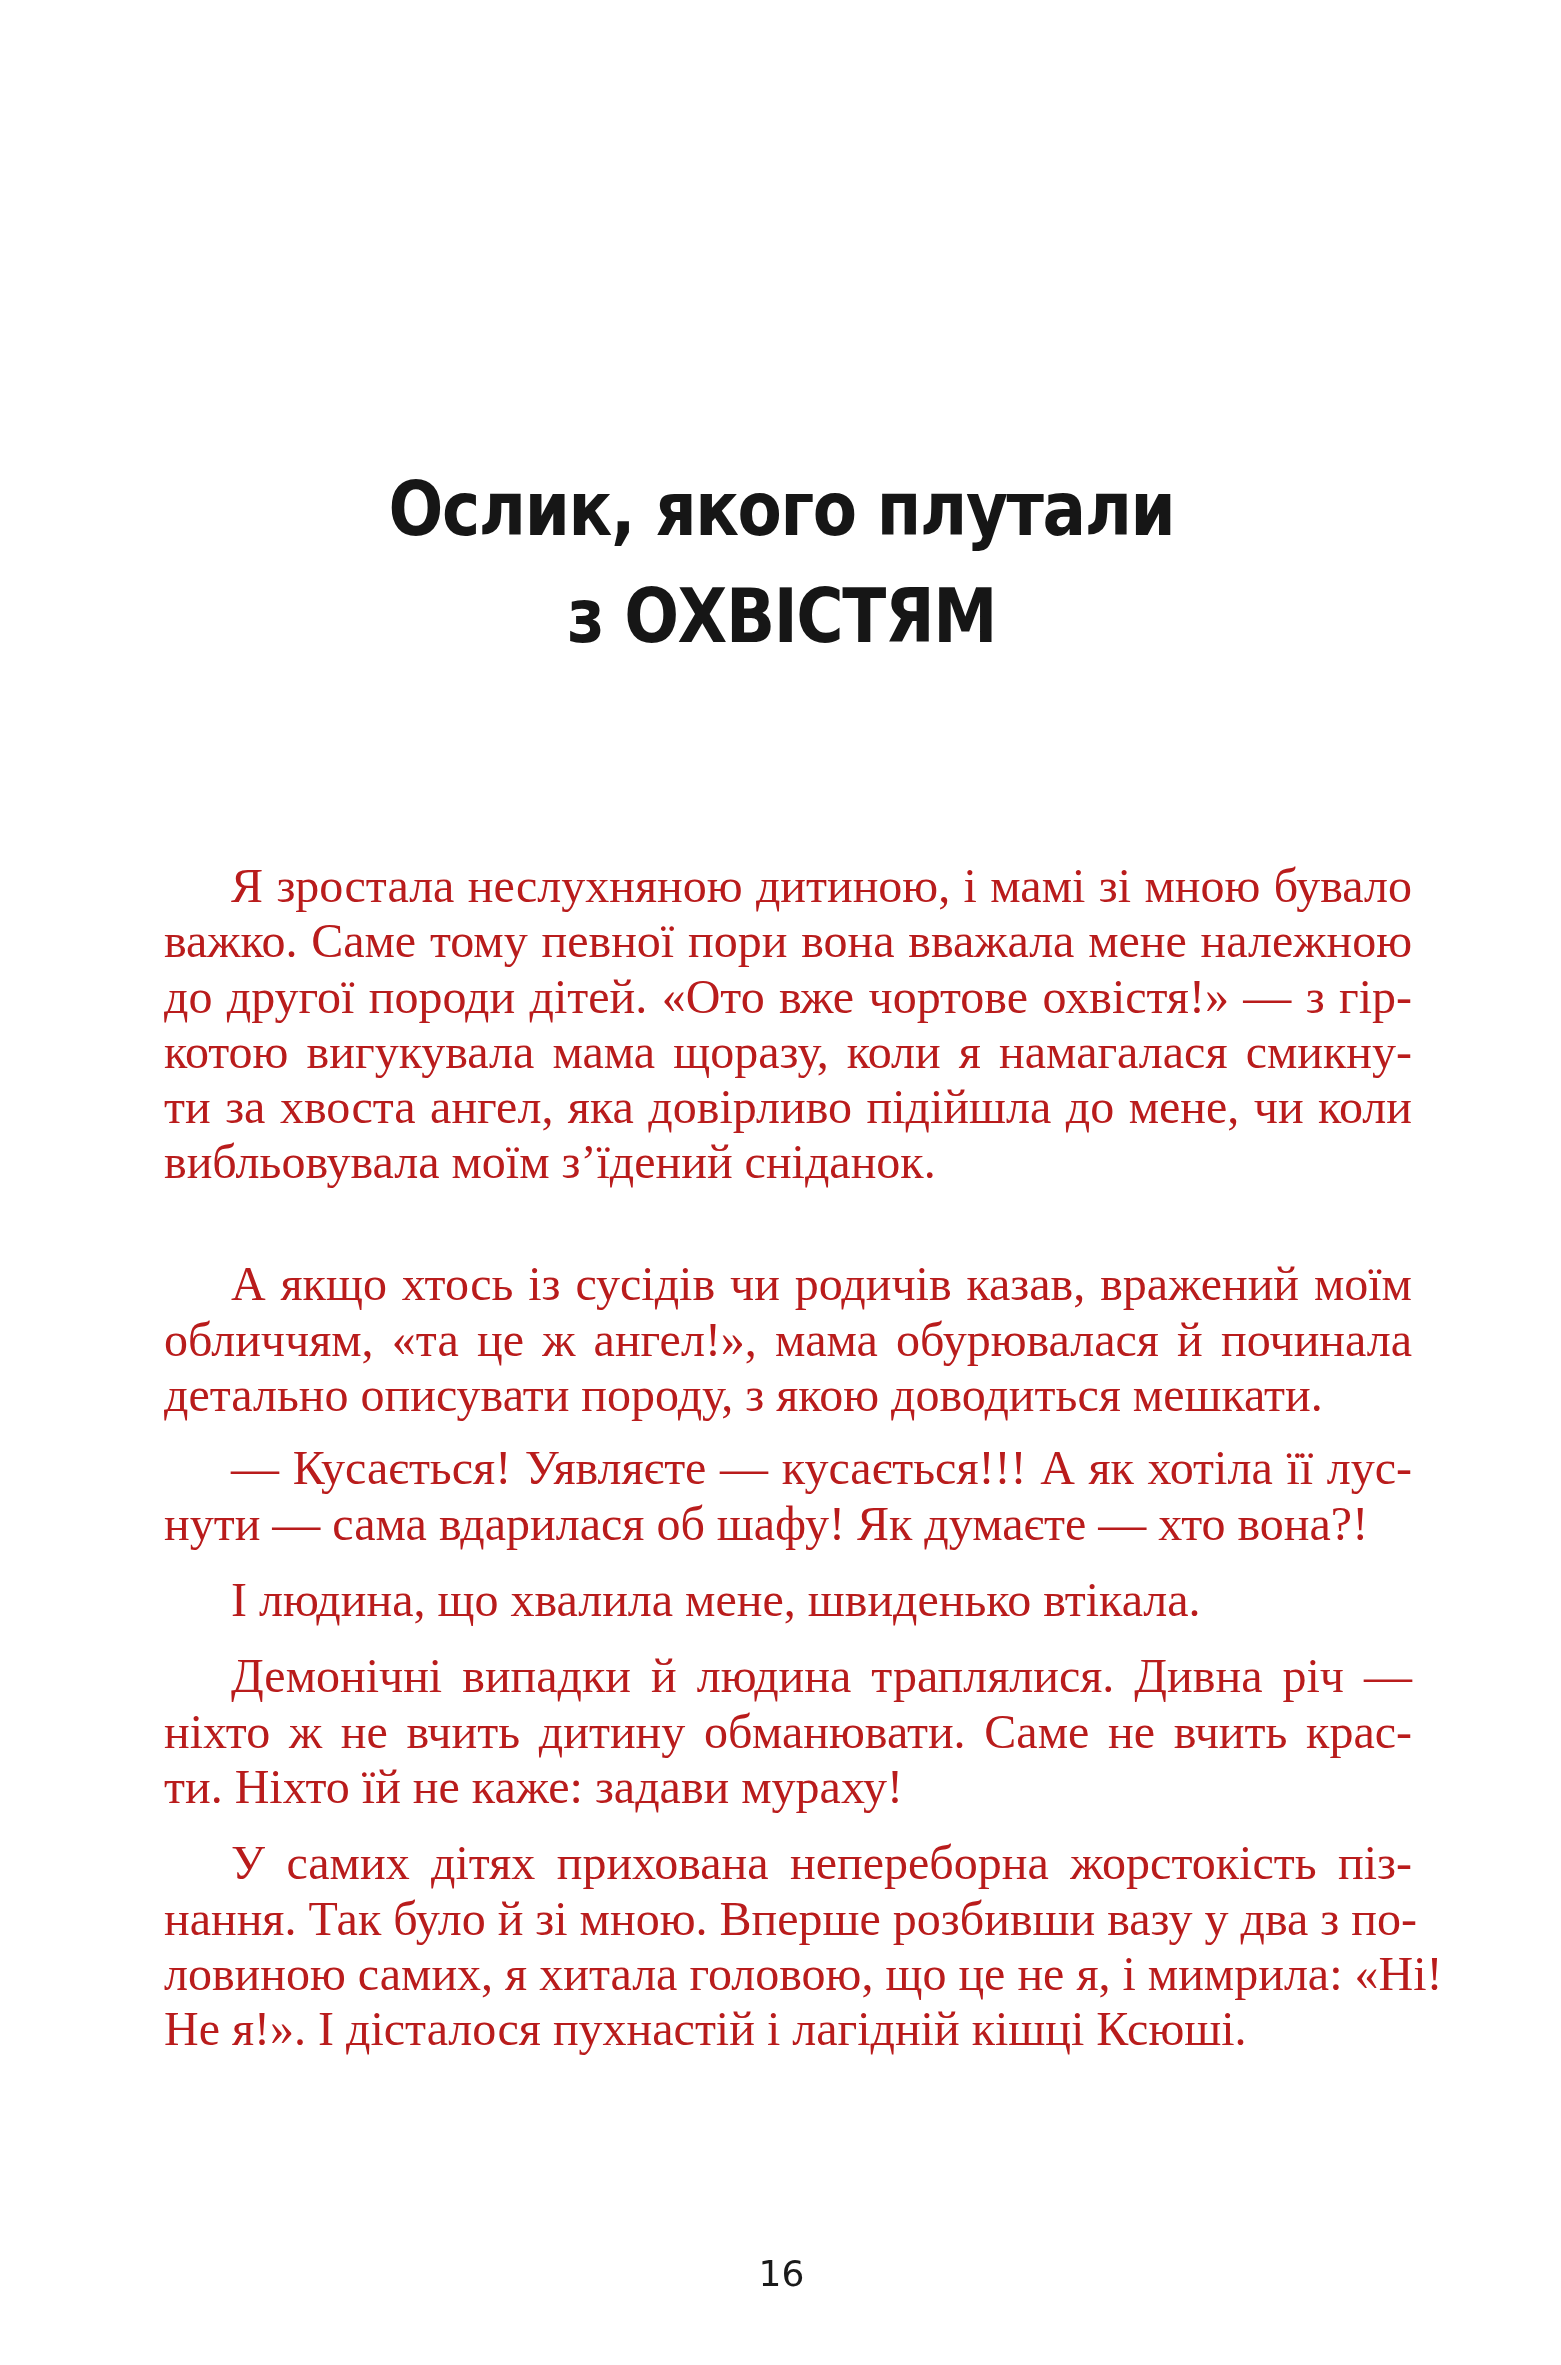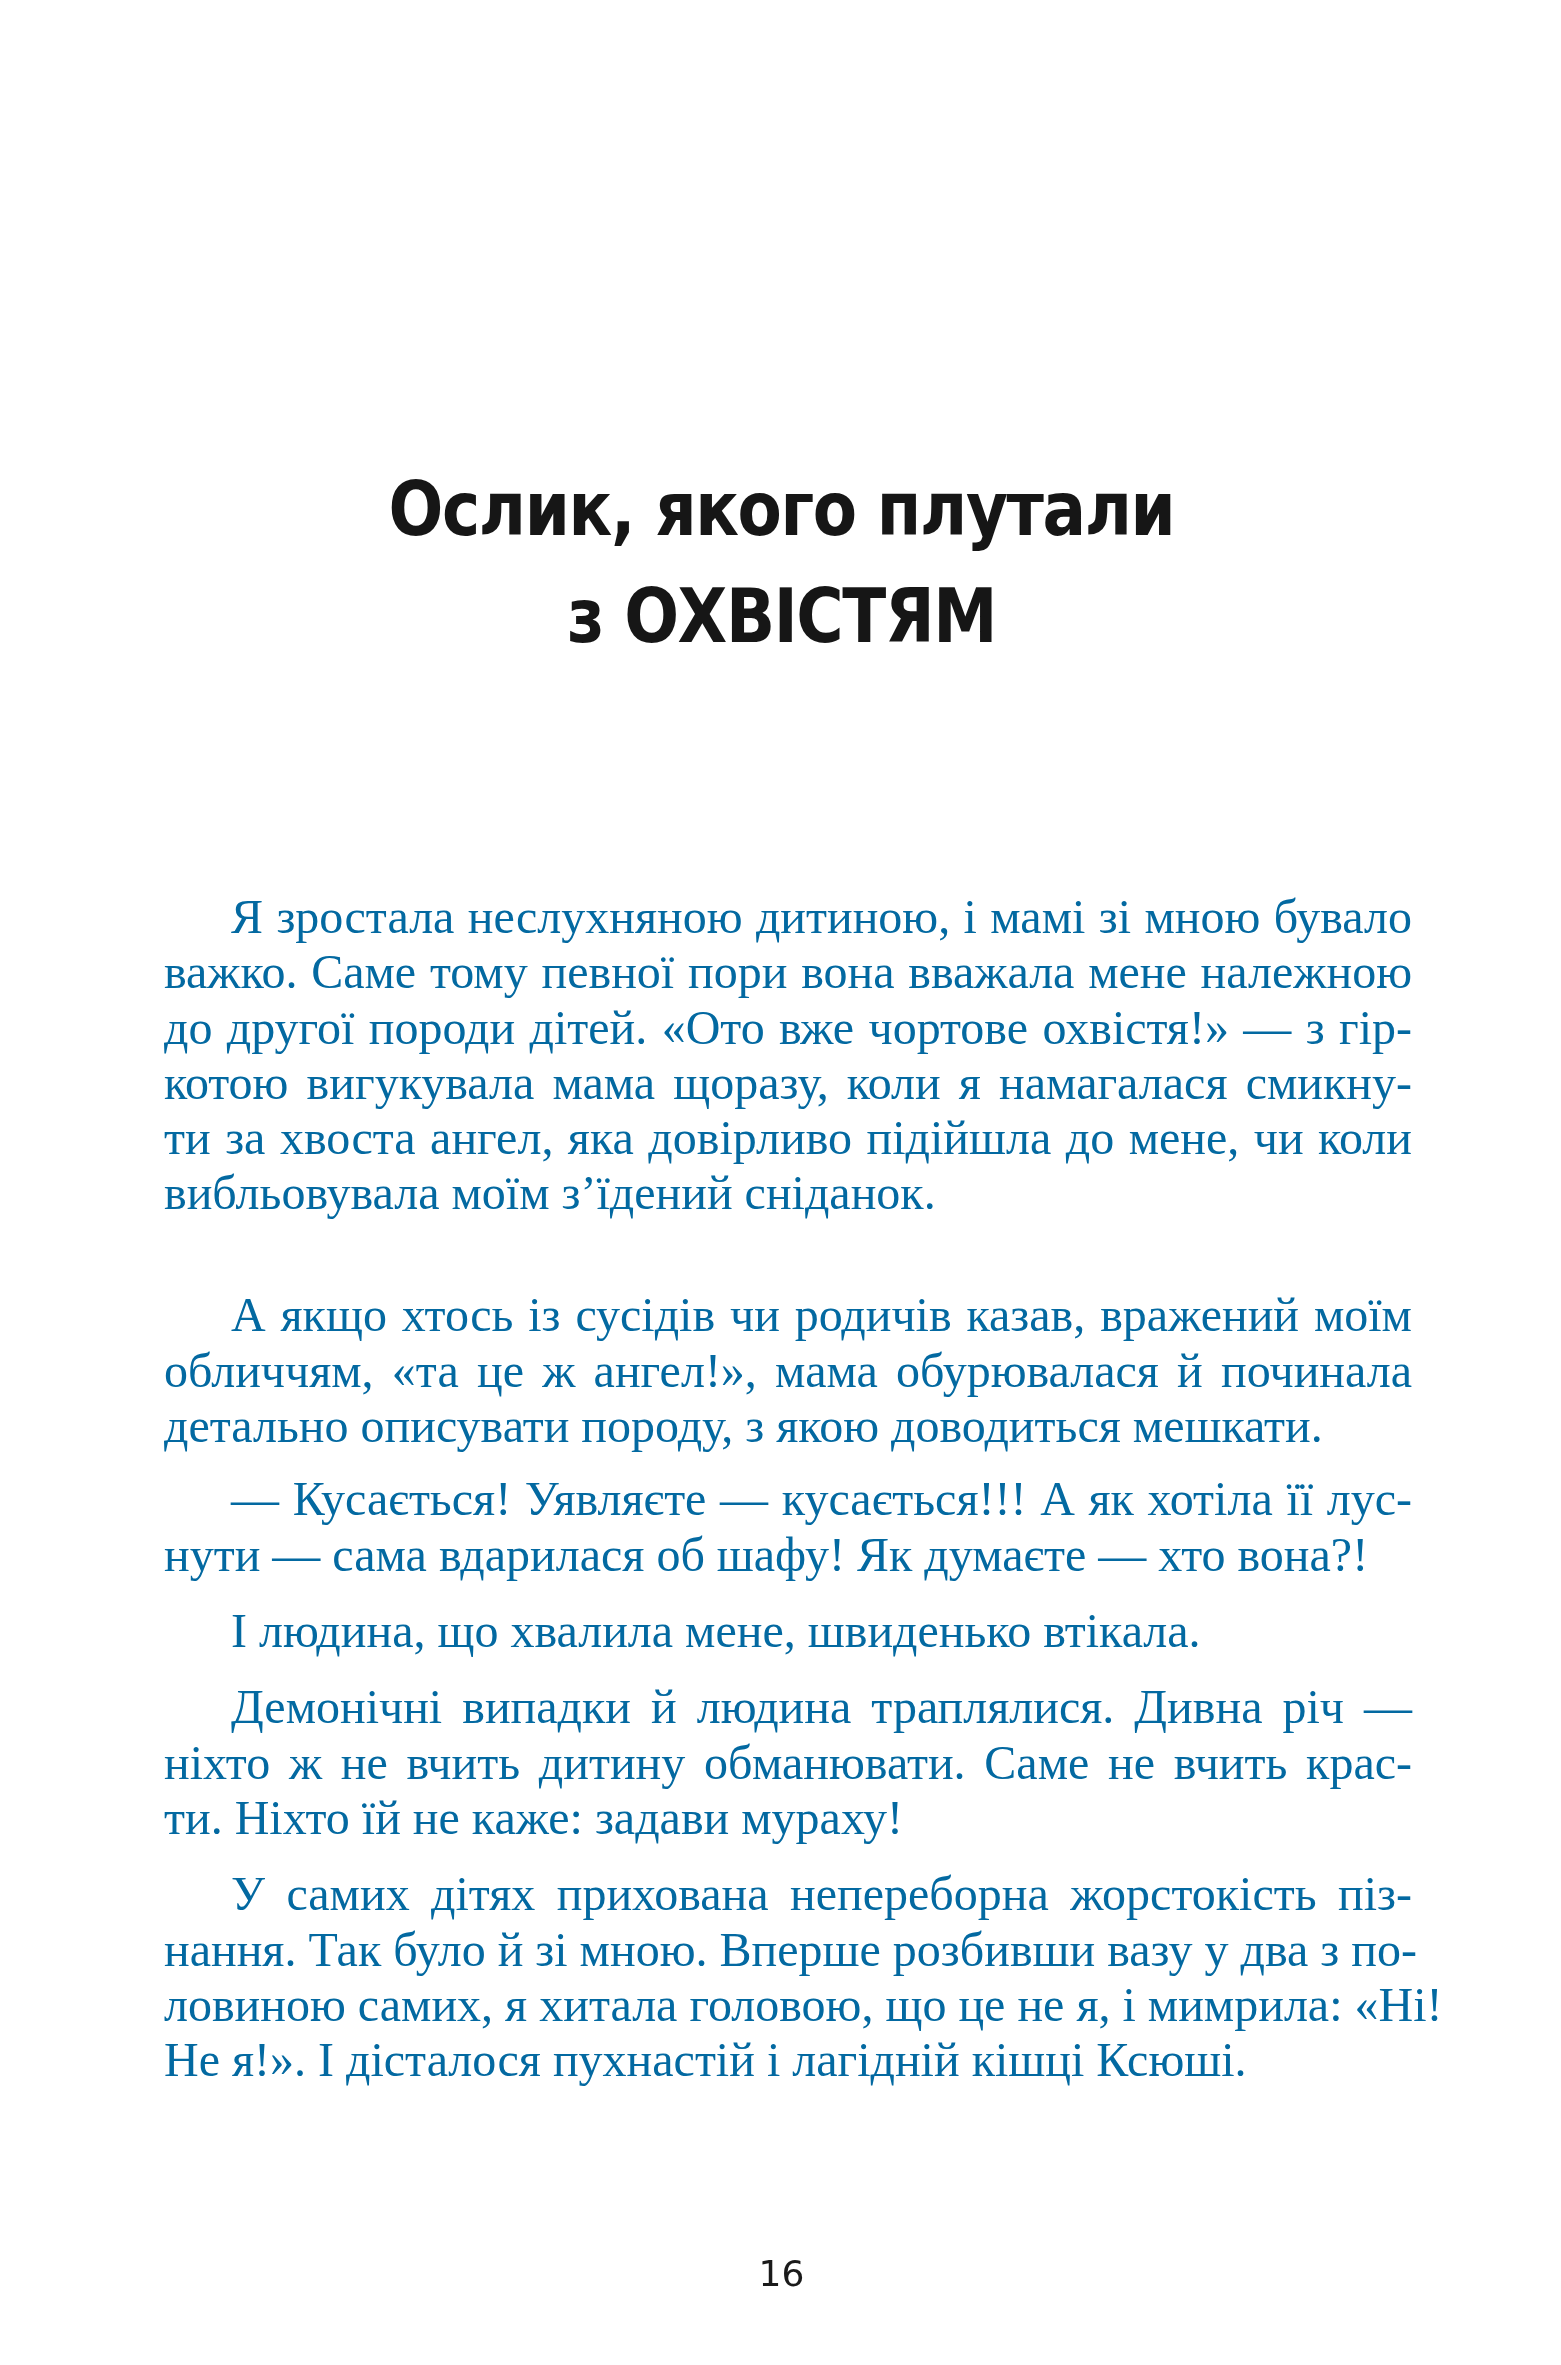--- a/index.html
+++ b/index.html
@@ -10,22 +10,22 @@
       font-family: "DejaVu Sans", sans-serif; font-weight: bold;
       font-size: 75px; color: #161616; letter-spacing: -1.6px;
       transform: scaleX(0.86); transform-origin: center;
       line-height: 1;
     }
     .t1 { top: 472px; }
     .t2 { top: 579px; }
     .line {
       position: absolute; left: 163px; width: 1248px;
       font-family: "Liberation Serif", serif; font-size: 48px;
-      color: #0369a1; line-height: 1; white-space: nowrap;
-      text-align: justify; text-align-last: justify; margin-top: 31px;
+      color: #b91c1c; line-height: 1; white-space: nowrap;
+      text-align: justify; text-align-last: justify;
     }
     .line.indent { left: 230px; width: 1181px; }
     .line.last { text-align-last: left; }
     .pagenum {
       position: absolute; left: 0; width: 1561px; top: 2253px;
       text-align: center; font-family: "DejaVu Sans", sans-serif;
       font-size: 36px; color: #1a1a1a;
     }
   </style>
 </head>

